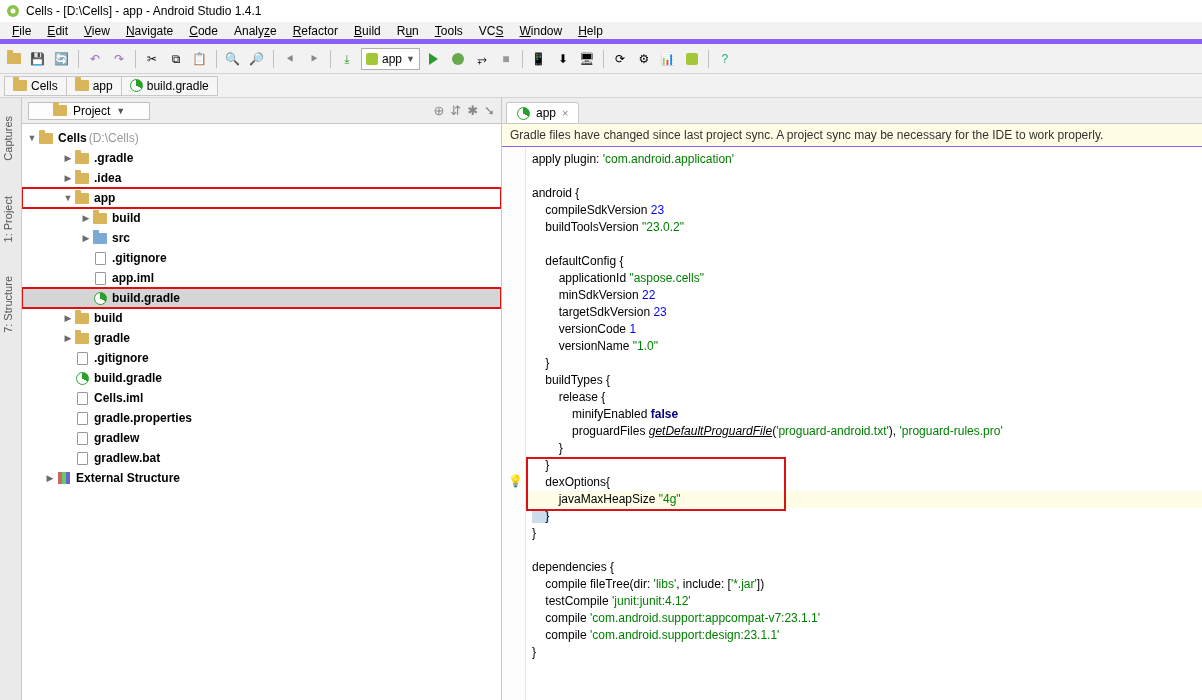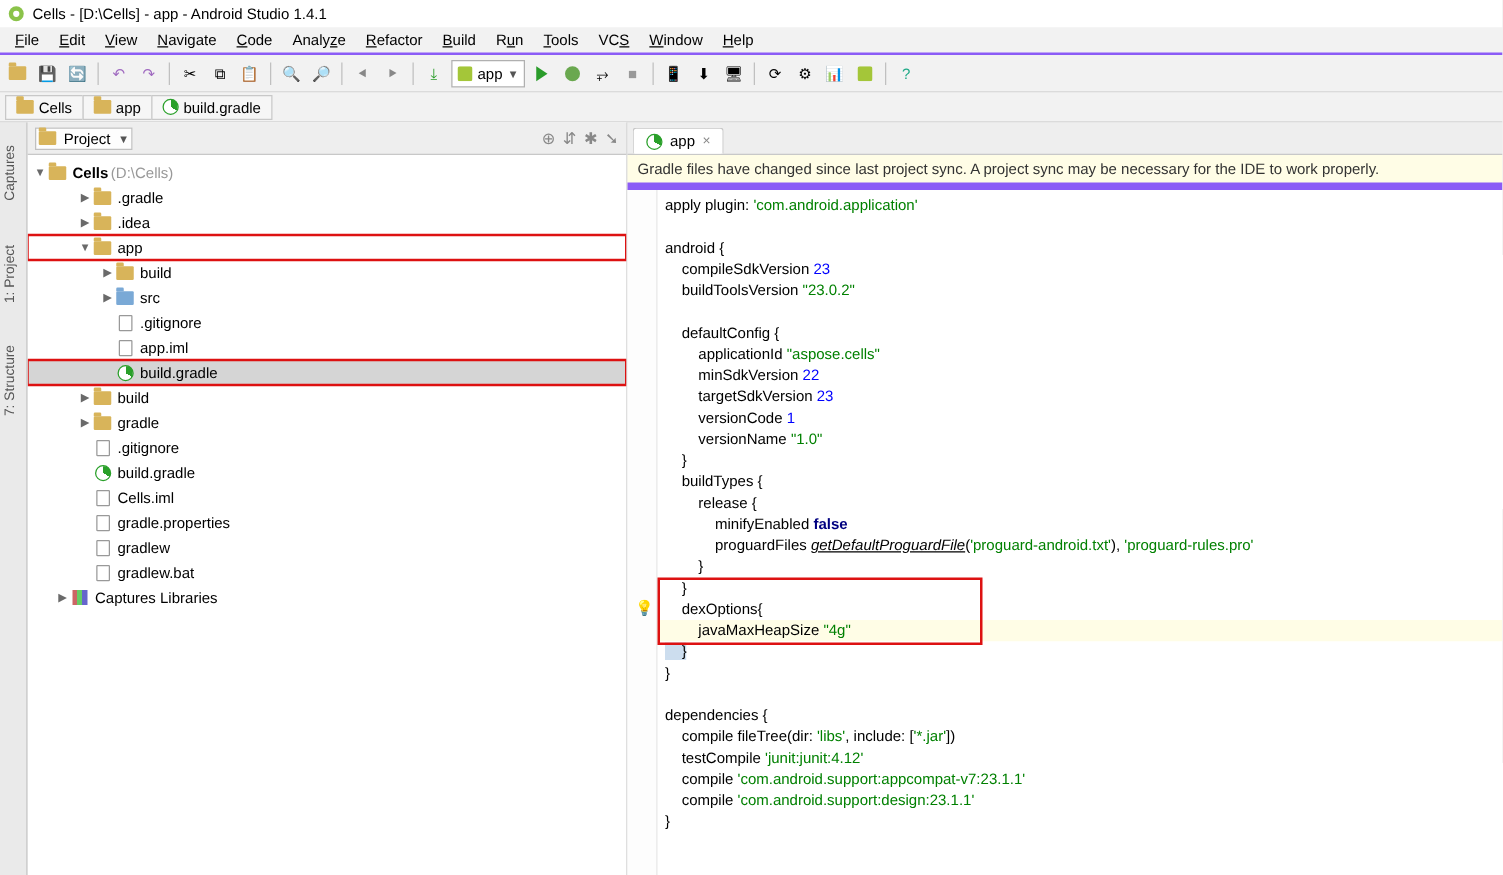--- a/index.html
+++ b/index.html
@@ -3,21 +3,21 @@
 <meta charset="utf-8">
 <style>
   * { box-sizing: border-box; margin: 0; padding: 0; font-family: "Segoe UI", Tahoma, sans-serif; font-size: 12px; }
   html, body { height: 100%; background: #f0f0f0; }
   body { display: flex; flex-direction: column; }
 
   .titlebar { height: 22px; background: #fff; display: flex; align-items: center; padding: 0 6px; }
   .titlebar svg { margin-right: 6px; }
   .titlebar span { color: #000; }
 
-  .menubar { height: 22px; background: #f2f2f2; display: flex; align-items: center; padding: 0 4px; border-bottom: 2px solid #8b5cf6; }
+  .menubar { height: 22px; background: #f2f2f2; display: flex; align-items: center; padding: 0 4px; border-bottom: 5px solid #8b5cf6; }
   .menubar .menu-item { padding: 2px 8px; cursor: default; }
   .menubar .menu-item .u { text-decoration: underline; }
 
   .toolbar { height: 30px; background: #f2f2f2; border-bottom: 1px solid #d4d4d4; display: flex; align-items: center; padding: 0 4px; gap: 4px; }
   .toolbar .tb-btn { width: 20px; height: 20px; display: flex; align-items: center; justify-content: center; }
   .toolbar .tb-sep { width: 1px; height: 18px; background: #c0c0c0; margin: 0 2px; }
   .toolbar .combo { display: flex; align-items: center; border: 1px solid #b0b0b0; background: #fff; height: 22px; padding: 0 4px; gap: 4px; }
   .toolbar .combo .dd { font-size: 9px; color: #555; }
 
   .navbar { height: 24px; background: #f2f2f2; border-bottom: 1px solid #d4d4d4; display: flex; align-items: center; padding: 0 4px; gap: 0; }
@@ -26,40 +26,40 @@
   .workarea { flex: 1; display: flex; min-height: 0; }
 
   .gutter-left { width: 22px; background: #eaeaea; border-right: 1px solid #c8c8c8; position: relative; }
   .gutter-tab { position: absolute; left: 0; writing-mode: vertical-rl; transform: rotate(180deg); font-size: 11px; padding: 8px 2px; color: #555; cursor: default; }
   .gutter-tab.t1 { top: 10px; }
   .gutter-tab.t2 { top: 90px; }
   .gutter-tab.t3 { top: 170px; }
 
   .left-panel { width: 480px; background: #fff; border-right: 1px solid #c8c8c8; display: flex; flex-direction: column; }
   .lp-header { height: 26px; background: #eeeeee; border-bottom: 1px solid #c8c8c8; display: flex; align-items: center; padding: 0 6px; gap: 6px; }
-  .lp-header .proj-combo { display: flex; align-items: center; border: 1px solid #c0c0c0; background: #fdfdfd; padding: 1px 2px; gap: 6px; }
+  .lp-header .proj-combo { display: flex; align-items: center; border: 1px solid #c0c0c0; background: #fdfdfd; padding: 1px 24px; gap: 6px; }
   .lp-header .spacer { flex: 1; }
   .lp-header .lp-icon { color: #888; font-size: 13px; }
 
   .tree { flex: 1; overflow: auto; padding: 4px 0; user-select: none; background: #fff; }
   .tree-row { display: flex; align-items: center; height: 20px; white-space: nowrap; padding-right: 8px; }
   .tree-row.selected { background: #d5d5d5; }
   .tree-row .tw { width: 12px; text-align: center; color: #6a6a6a; font-size: 9px; }
   .tree-row .ic { width: 16px; height: 16px; display: flex; align-items: center; justify-content: center; margin-right: 4px; }
-  .tree-row .lbl { color: #000; }
+  .tree-row .lbl { color: #000; font-weight: bold; }
   .tree-row .hint { color: #999; margin-left: 2px; }
   .indent { display: inline-block; }
   .red-box { outline: 2px solid #d11; outline-offset: -1px; }
 
   .right-panel { flex: 1; display: flex; flex-direction: column; min-width: 0; }
   .tabstrip { height: 26px; background: #eeeeee; border-bottom: 1px solid #c8c8c8; display: flex; align-items: flex-end; padding-left: 4px; }
   .file-tab { display: flex; align-items: center; gap: 6px; padding: 3px 10px; background: #fff; border: 1px solid #c8c8c8; border-bottom: none; border-top-left-radius: 3px; border-top-right-radius: 3px; }
   .file-tab .close { color: #888; font-size: 11px; }
 
-  .banner { background: #fffde6; border-bottom: 6px solid #8b5cf6; padding: 4px 8px; color: #333; }
+  .banner { background: #fffde6; border-bottom: 1px solid #8b5cf6; padding: 4px 8px; color: #333; }
 
   .editor { flex: 1; overflow: auto; background: #fff; position: relative; }
   .code { font-family: "Consolas","Courier New",monospace; font-size: 13px; line-height: 17px; padding: 4px 0 4px 30px; white-space: pre; position: relative; }
   .gut { position: absolute; left: 0; top: 0; width: 24px; height: 100%; border-right: 1px solid #e8e8e8; background: #fdfdfd; }
   .kw2  { color: #000080; font-weight: bold; }
   .str  { color: #008000; }
   .num  { color: #0000ff; }
   .fn   { color: #000; font-style: italic; text-decoration: underline; }
   .dex-frame { position: absolute; border: 2px solid #d11; pointer-events: none; }
   .bulb { position: absolute; left: 6px; color: #e0a000; }
@@ -330,21 +330,21 @@
             <div class="i-file"></div>
           </span>
           <span class="lbl">gradlew.bat</span>
         </div>
         <div class="tree-row">
           <span class="indent" style="width:22px"></span>
           <span class="tw">▶</span>
           <span class="ic">
             <div class="i-lib"></div>
           </span>
-          <span class="lbl">Captures Libraries</span>
+          <span class="lbl">External Structure</span>
         </div>
       </div>
   </div>
 
   <div class="right-panel">
     <div class="tabstrip">
       <div class="file-tab">
         <div class="i-gradle"></div>
         <span>app</span>
         <span class="close">×</span>

